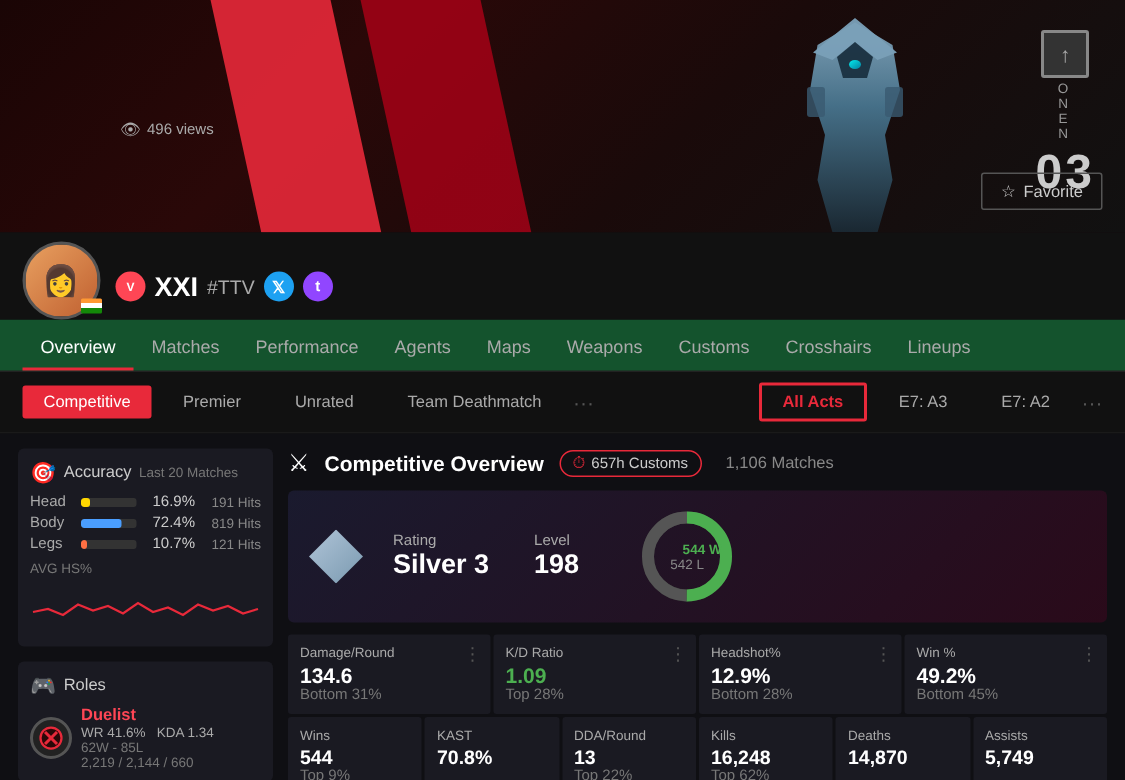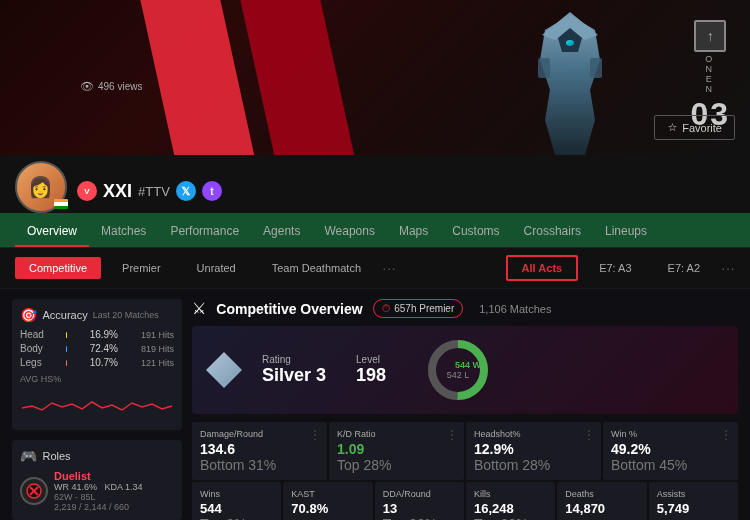--- a/index.html
+++ b/index.html
@@ -264,21 +264,21 @@
     .section-subtitle {
       font-size: 9px;
       color: #777;
     }
     .accuracy-rows {
       margin-top: 6px;
     }
     .accuracy-row {
       display: flex;
       align-items: center;
-      gap: 16px;
+      gap: 4px;
       margin-bottom: 3px;
       font-size: 10px;
     }
     .hit-label {
       width: 30px;
       color: #aaa;
     }
     .hit-bar-bg {
       flex: 1;
       height: 6px;
@@ -474,21 +474,21 @@
       font-size: 9px;
       color: #aaa;
       margin-bottom: 2px;
     }
     .stat-card-value {
       font-size: 14px;
       font-weight: bold;
       color: #fff;
     }
     .stat-card-sub {
-      font-size: 14px;
+      font-size: 10px;
       color: #777;
     }
     .stat-more {
       position: absolute;
       top: 6px; right: 6px;
       color: #555;
       font-size: 12px;
       cursor: pointer;
     }
     .stat-card-value.green { color: #4CAF50; }
@@ -564,22 +564,22 @@
     <div class="social-icon twitter-icon" style="font-size:11px;">𝕏</div>
     <div class="social-icon twitch-icon" style="font-size:10px;">t</div>
   </div>
 </div>
 
 <div class="nav-tabs">
   <div class="nav-tab active">Overview</div>
   <div class="nav-tab">Matches</div>
   <div class="nav-tab">Performance</div>
   <div class="nav-tab">Agents</div>
+  <div class="nav-tab">Maps</div>
   <div class="nav-tab">Weapons</div>
-  <div class="nav-tab">Maps</div>
   <div class="nav-tab">Customs</div>
   <div class="nav-tab">Crosshairs</div>
   <div class="nav-tab">Lineups</div>
 </div>
 
 <div class="filter-row">
   <button class="filter-btn active-red">Competitive</button>
   <button class="filter-btn inactive">Premier</button>
   <button class="filter-btn inactive">Unrated</button>
   <button class="filter-btn inactive">Team Deathmatch</button>
@@ -662,21 +662,21 @@
     </div>
   </div>
 
   <div class="right-panel">
 
     <div class="comp-overview-header">
       <span style="font-size:16px;">⚔</span>
       <span class="comp-title">Competitive Overview</span>
       <div class="playtime-badge">
         <span class="clock-icon">⏱</span>
-        <span>657h Premier</span>
+        <span>657h Customs</span>
       </div>
       <span class="matches-count">1,106 Matches</span>
     </div>
 
     <div class="rating-box">
       <div class="rating-icon"></div>
       <div class="rating-info">
         <div class="rating-label">Rating</div>
         <div class="rating-value">Silver 3</div>
       </div>

